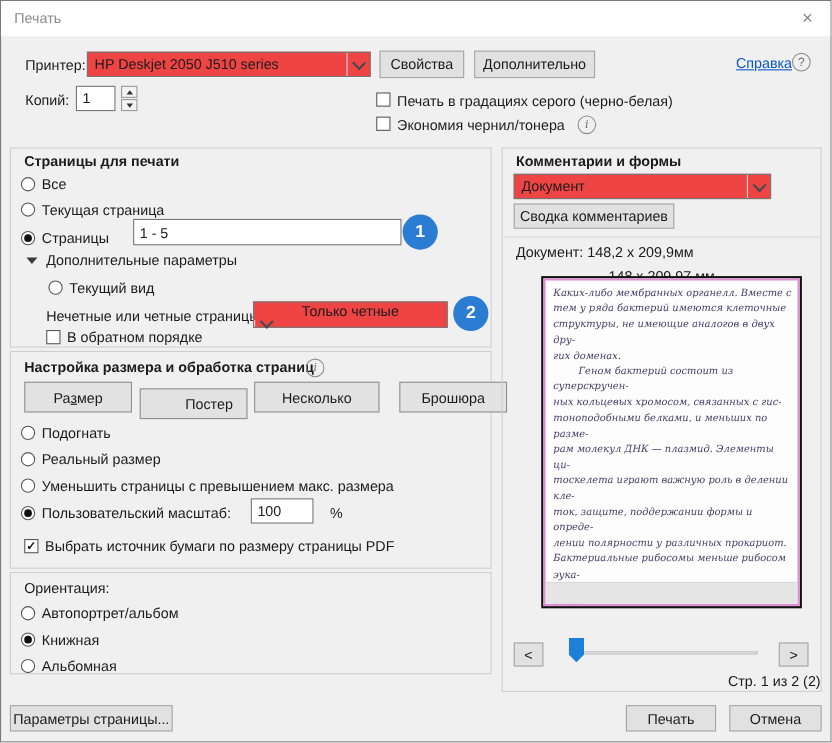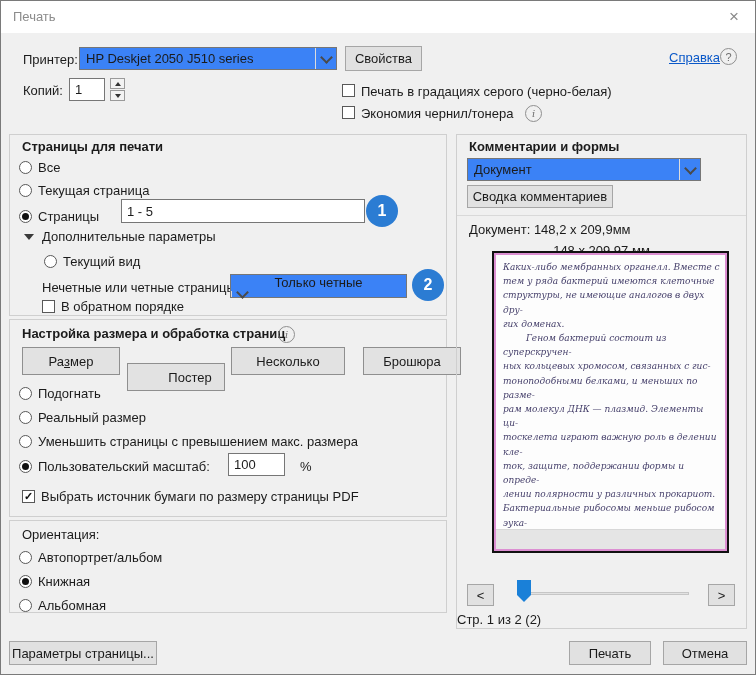--- a/index.html
+++ b/index.html
@@ -5,21 +5,21 @@
   html,body{margin:0;padding:0;background:#d8d8d8;font-family:"Liberation Sans",sans-serif;}
   .dlg{position:relative;width:756px;height:675px;background:#f0f0f0;border:1px solid #7a7a7a;box-sizing:border-box;overflow:hidden;}
   .titlebar{position:absolute;left:0;top:0;width:100%;height:32px;background:#ffffff;}
   .title{position:absolute;left:12px;top:8px;font-size:13px;color:#8c8c8c;}
   .closex{position:absolute;right:8px;top:4px;width:26px;height:24px;display:flex;align-items:center;justify-content:center;font-size:17px;color:#8a8a8a;cursor:pointer;}
   .lbl{position:absolute;font-size:13px;color:#1b1b1b;white-space:nowrap;}
   .bold{font-weight:bold;}
   .btn{position:absolute;display:flex;align-items:center;justify-content:center;background:#e1e1e1;border:1px solid #a6a6a6;font-size:13px;color:#1b1b1b;box-sizing:border-box;cursor:pointer;white-space:nowrap;}
   .toolbtn{background:#e2e2e2;border:1px solid #8f8f8f;}
   .inputbox{position:absolute;background:#fff;border:1px solid #767676;font-size:13px;color:#1b1b1b;display:flex;align-items:center;padding:0 5px;box-sizing:border-box;}
-  .selectbox{position:absolute;background:#3b82f6;border:1px solid #767676;font-size:13px;color:#1b1b1b;display:flex;align-items:center;box-sizing:border-box;cursor:pointer;}
+  .selectbox{position:absolute;background:#ef4444;border:1px solid #767676;font-size:13px;color:#1b1b1b;display:flex;align-items:center;box-sizing:border-box;cursor:pointer;}
   .selectbox .val{flex:1;padding:0 6px;white-space:nowrap;overflow:hidden;}
   .chevzone{width:20px;align-self:stretch;display:flex;align-items:center;justify-content:center;border-left:1px solid #dcdcdc;}
   .chev{width:7px;height:7px;border-right:2px solid #4a4a4a;border-bottom:2px solid #4a4a4a;transform:rotate(45deg);margin-top:-3px;}
   .radio{position:absolute;width:13px;height:13px;border:1px solid #585858;border-radius:50%;background:#fff;box-sizing:border-box;cursor:pointer;}
   .radio.sel::after{content:"";position:absolute;left:2px;top:2px;width:7px;height:7px;border-radius:50%;background:#101010;}
   .check{position:absolute;width:13px;height:13px;border:1px solid #585858;background:#fff;box-sizing:border-box;display:flex;align-items:center;justify-content:center;font-size:11px;font-weight:bold;color:#101010;cursor:pointer;}
   .box{position:absolute;border:1px solid #cfcfcf;box-sizing:border-box;}
   .badge{position:absolute;width:32px;height:32px;border-radius:50%;color:#fff;font-size:16px;font-weight:bold;display:flex;align-items:center;justify-content:center;}
   .circle-icon{position:absolute;border:1px solid #8f8f8f;border-radius:50%;color:#6e6e6e;display:flex;align-items:center;justify-content:center;background:transparent;}
   .link{position:absolute;font-size:13px;color:#0a58c8;text-decoration:underline;cursor:pointer;white-space:nowrap;}
@@ -47,20 +47,21 @@
   </div>
 
   <span class="lbl" style="left:22px;top:51px;">Принтер:</span>
   <div class="selectbox" style="left:78px;top:46px;width:258px;height:23px;">
     <span class="val">HP Deskjet 2050 J510 series</span>
     <span class="chevzone">
         <span class="chev"></span>
       </span>
   </div>
   <div class="btn" style="left:344px;top:45px;width:77px;height:25px;">Свойства</div>
+  <div class="btn" style="left:430px;top:45px;width:110px;height:25px;">Дополнительно</div>
   <span class="link" style="left:668px;top:49px;">Справка</span>
   <span class="circle-icon" style="left:719px;top:47px;width:15px;height:15px;font-size:11px;">?</span>
 
   <span class="lbl" style="left:22px;top:82px;">Копий:</span>
   <div class="inputbox" style="left:68px;top:77px;width:36px;height:23px;">1</div>
   <div class="spinner" style="left:109px;top:77px;">
     <div class="spin-btn" style="top:0;">
         <span class="tri-up"></span>
       </div>
     <div class="spin-btn" style="top:12px;">
@@ -110,21 +111,21 @@
 
   <div class="box" style="left:8px;top:318px;width:438px;height:198px;">
     <span class="lbl bold" style="left:12px;top:6px;">Настройка размера и обработка страниц</span>
     <span class="circle-icon" style="left:268px;top:6px;width:15px;height:15px;font-size:10px;font-style:italic;font-family:'DejaVu Serif',serif;position:absolute;">i</span>
 
     <div class="btn toolbtn" style="left:12px;top:27px;width:98px;height:28px;">
       <span>Ра</span>
         <span style="text-decoration:underline;">з</span>
         <span>мер</span>
     </div>
-    <div class="btn toolbtn" style="left:117px;top:43px;width:98px;height:28px;padding-left:28px;">Постер</div>
+    <div class="btn toolbtn" style="left:117px;top:33px;width:98px;height:28px;padding-left:28px;">Постер</div>
     <div class="btn toolbtn" style="left:221px;top:27px;width:114px;height:28px;">Несколько</div>
     <div class="btn toolbtn" style="left:325px;top:27px;width:98px;height:28px;margin-left:28px;">Брошюра</div>
 
     <span class="radio" style="left:9px;top:67px;"></span>
     <span class="lbl" style="left:28px;top:66px;">Подогнать</span>
 
     <span class="radio" style="left:9px;top:91px;"></span>
     <span class="lbl" style="left:28px;top:90px;">Реальный размер</span>
 
     <span class="radio" style="left:9px;top:115px;"></span>
@@ -191,20 +192,20 @@
 терий в том числе) рост, но есть увеличение</div>
         <div class="page-graystrip"></div>
       </div>
     </div>
 
     <div class="btn" style="left:10px;top:449px;width:27px;height:22px;">&lt;</div>
     <div class="slider-track" style="left:70px;top:457px;width:162px;"></div>
     <div class="slider-thumb" style="left:60px;top:445px;background:#1a80d8;"></div>
     <div class="btn" style="left:251px;top:449px;width:27px;height:22px;">&gt;</div>
 
-    <span class="lbl" style="left:0;top:477px;width:100%;text-align:left;">Стр. 1 из 2 (2)</span>
+    <span class="lbl" style="left:0;top:477px;width:100%;text-align:right;">Стр. 1 из 2 (2)</span>
   </div>
 
   <div class="btn" style="left:8px;top:640px;width:148px;height:24px;">Параметры страницы...</div>
   <div class="btn" style="left:568px;top:640px;width:82px;height:24px;">Печать</div>
   <div class="btn" style="left:662px;top:640px;width:84px;height:24px;">Отмена</div>
 
 </div>
 
 </body></html>

